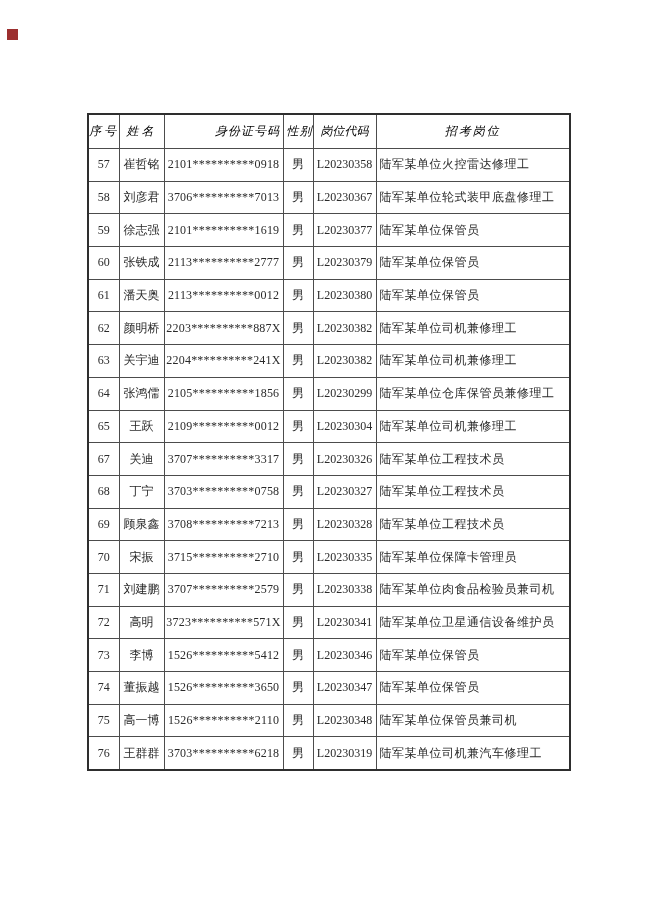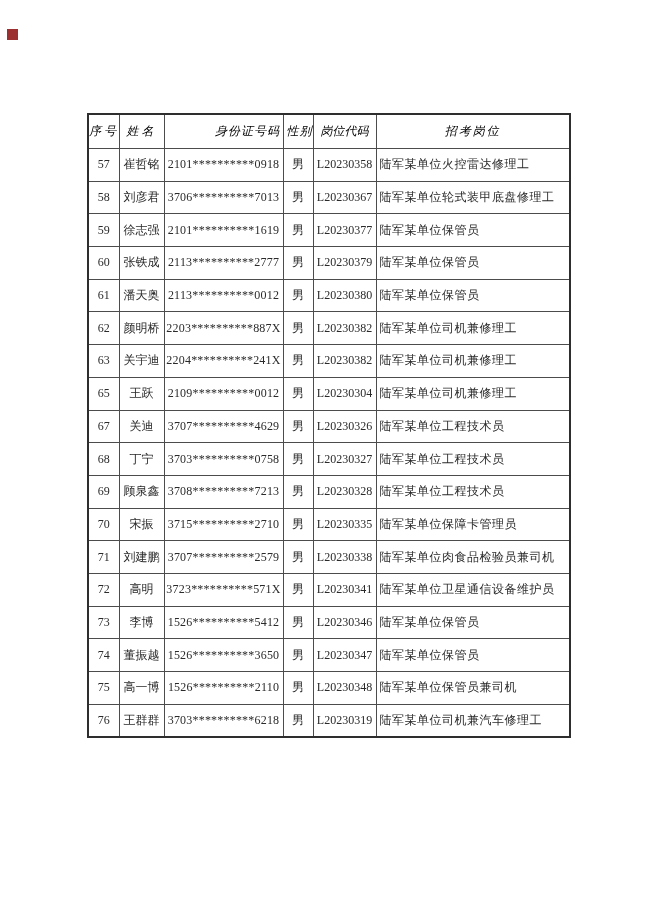--- a/index.html
+++ b/index.html
@@ -142,31 +142,39 @@
         </tr>
         <tr>
           <td class="c0">63</td>
           <td class="c1">关宇迪</td>
           <td class="c2">2204**********241X</td>
           <td class="c3">男</td>
           <td class="c4">L20230382</td>
           <td class="c5">陆军某单位司机兼修理工</td>
         </tr>
         <tr>
+          <td class="c0">64</td>
+          <td class="c1">张鸿儒</td>
+          <td class="c2">2105**********1856</td>
+          <td class="c3">男</td>
+          <td class="c4">L20230299</td>
+          <td class="c5">陆军某单位仓库保管员兼修理工</td>
+        </tr>
+        <tr>
           <td class="c0">65</td>
           <td class="c1">王跃</td>
           <td class="c2">2109**********0012</td>
           <td class="c3">男</td>
           <td class="c4">L20230304</td>
           <td class="c5">陆军某单位司机兼修理工</td>
         </tr>
         <tr>
           <td class="c0">67</td>
           <td class="c1">关迪</td>
-          <td class="c2">3707**********4629</td>
+          <td class="c2">3707**********3317</td>
           <td class="c3">男</td>
           <td class="c4">L20230326</td>
           <td class="c5">陆军某单位工程技术员</td>
         </tr>
         <tr>
           <td class="c0">68</td>
           <td class="c1">丁宁</td>
           <td class="c2">3703**********0758</td>
           <td class="c3">男</td>
           <td class="c4">L20230327</td>

